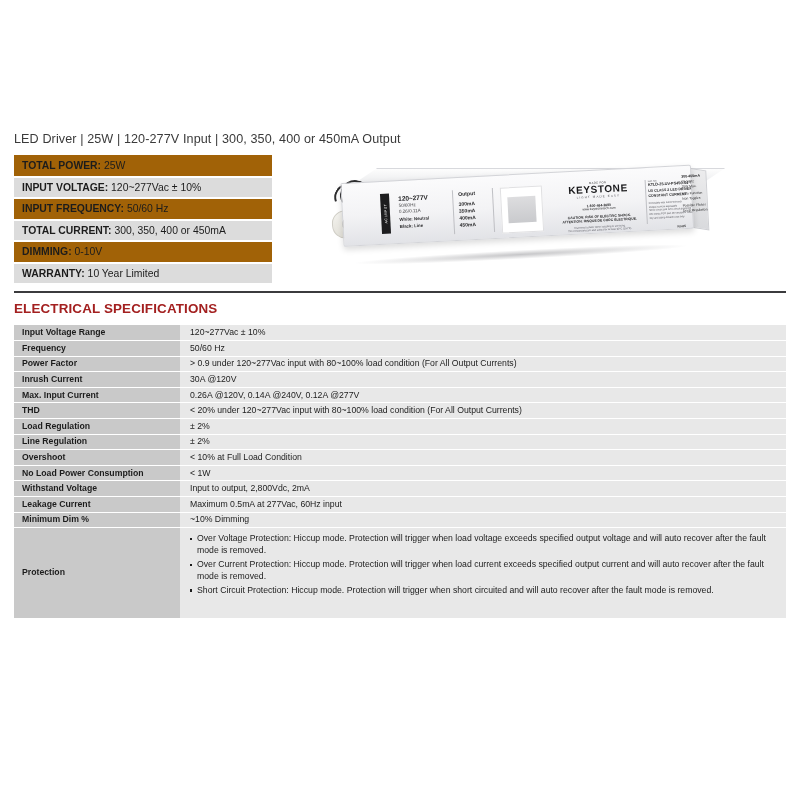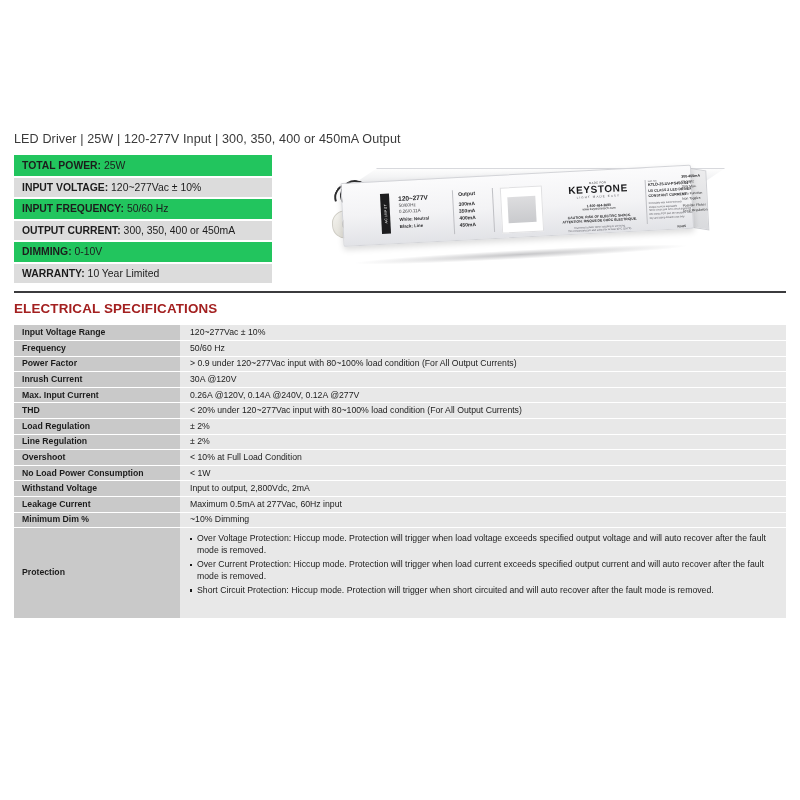--- a/index.html
+++ b/index.html
@@ -38,21 +38,21 @@
     left: 14px;
     top: 155px;
     width: 258px;
     border-collapse: collapse;
     table-layout: fixed;
   }
   .summary-table tr {
     height: 21.5px;
   }
   .summary-table td {
-    background: #22c55e;
+    background: #a16207;
     padding: 0 0 0 8px;
     font-size: 10.4px;
     color: #1c1c1c;
     border-bottom: 2px solid #ffffff;
     vertical-align: middle;
     line-height: 1.1;
     white-space: nowrap;
     overflow: hidden;
   }
   .summary-table tr:nth-child(even) td {
@@ -435,21 +435,21 @@
         </td>
       </tr>
       <tr>
         <td>
           <span class="k">INPUT FREQUENCY:</span>
           <span>50/60 Hz</span>
         </td>
       </tr>
       <tr>
         <td>
-          <span class="k">OUTPUT CURRENT:</span>
+          <span class="k">TOTAL CURRENT:</span>
           <span>300, 350, 400 or 450mA</span>
         </td>
       </tr>
       <tr>
         <td>
           <span class="k">DIMMING:</span>
           <span>0-10V</span>
         </td>
       </tr>
       <tr>

